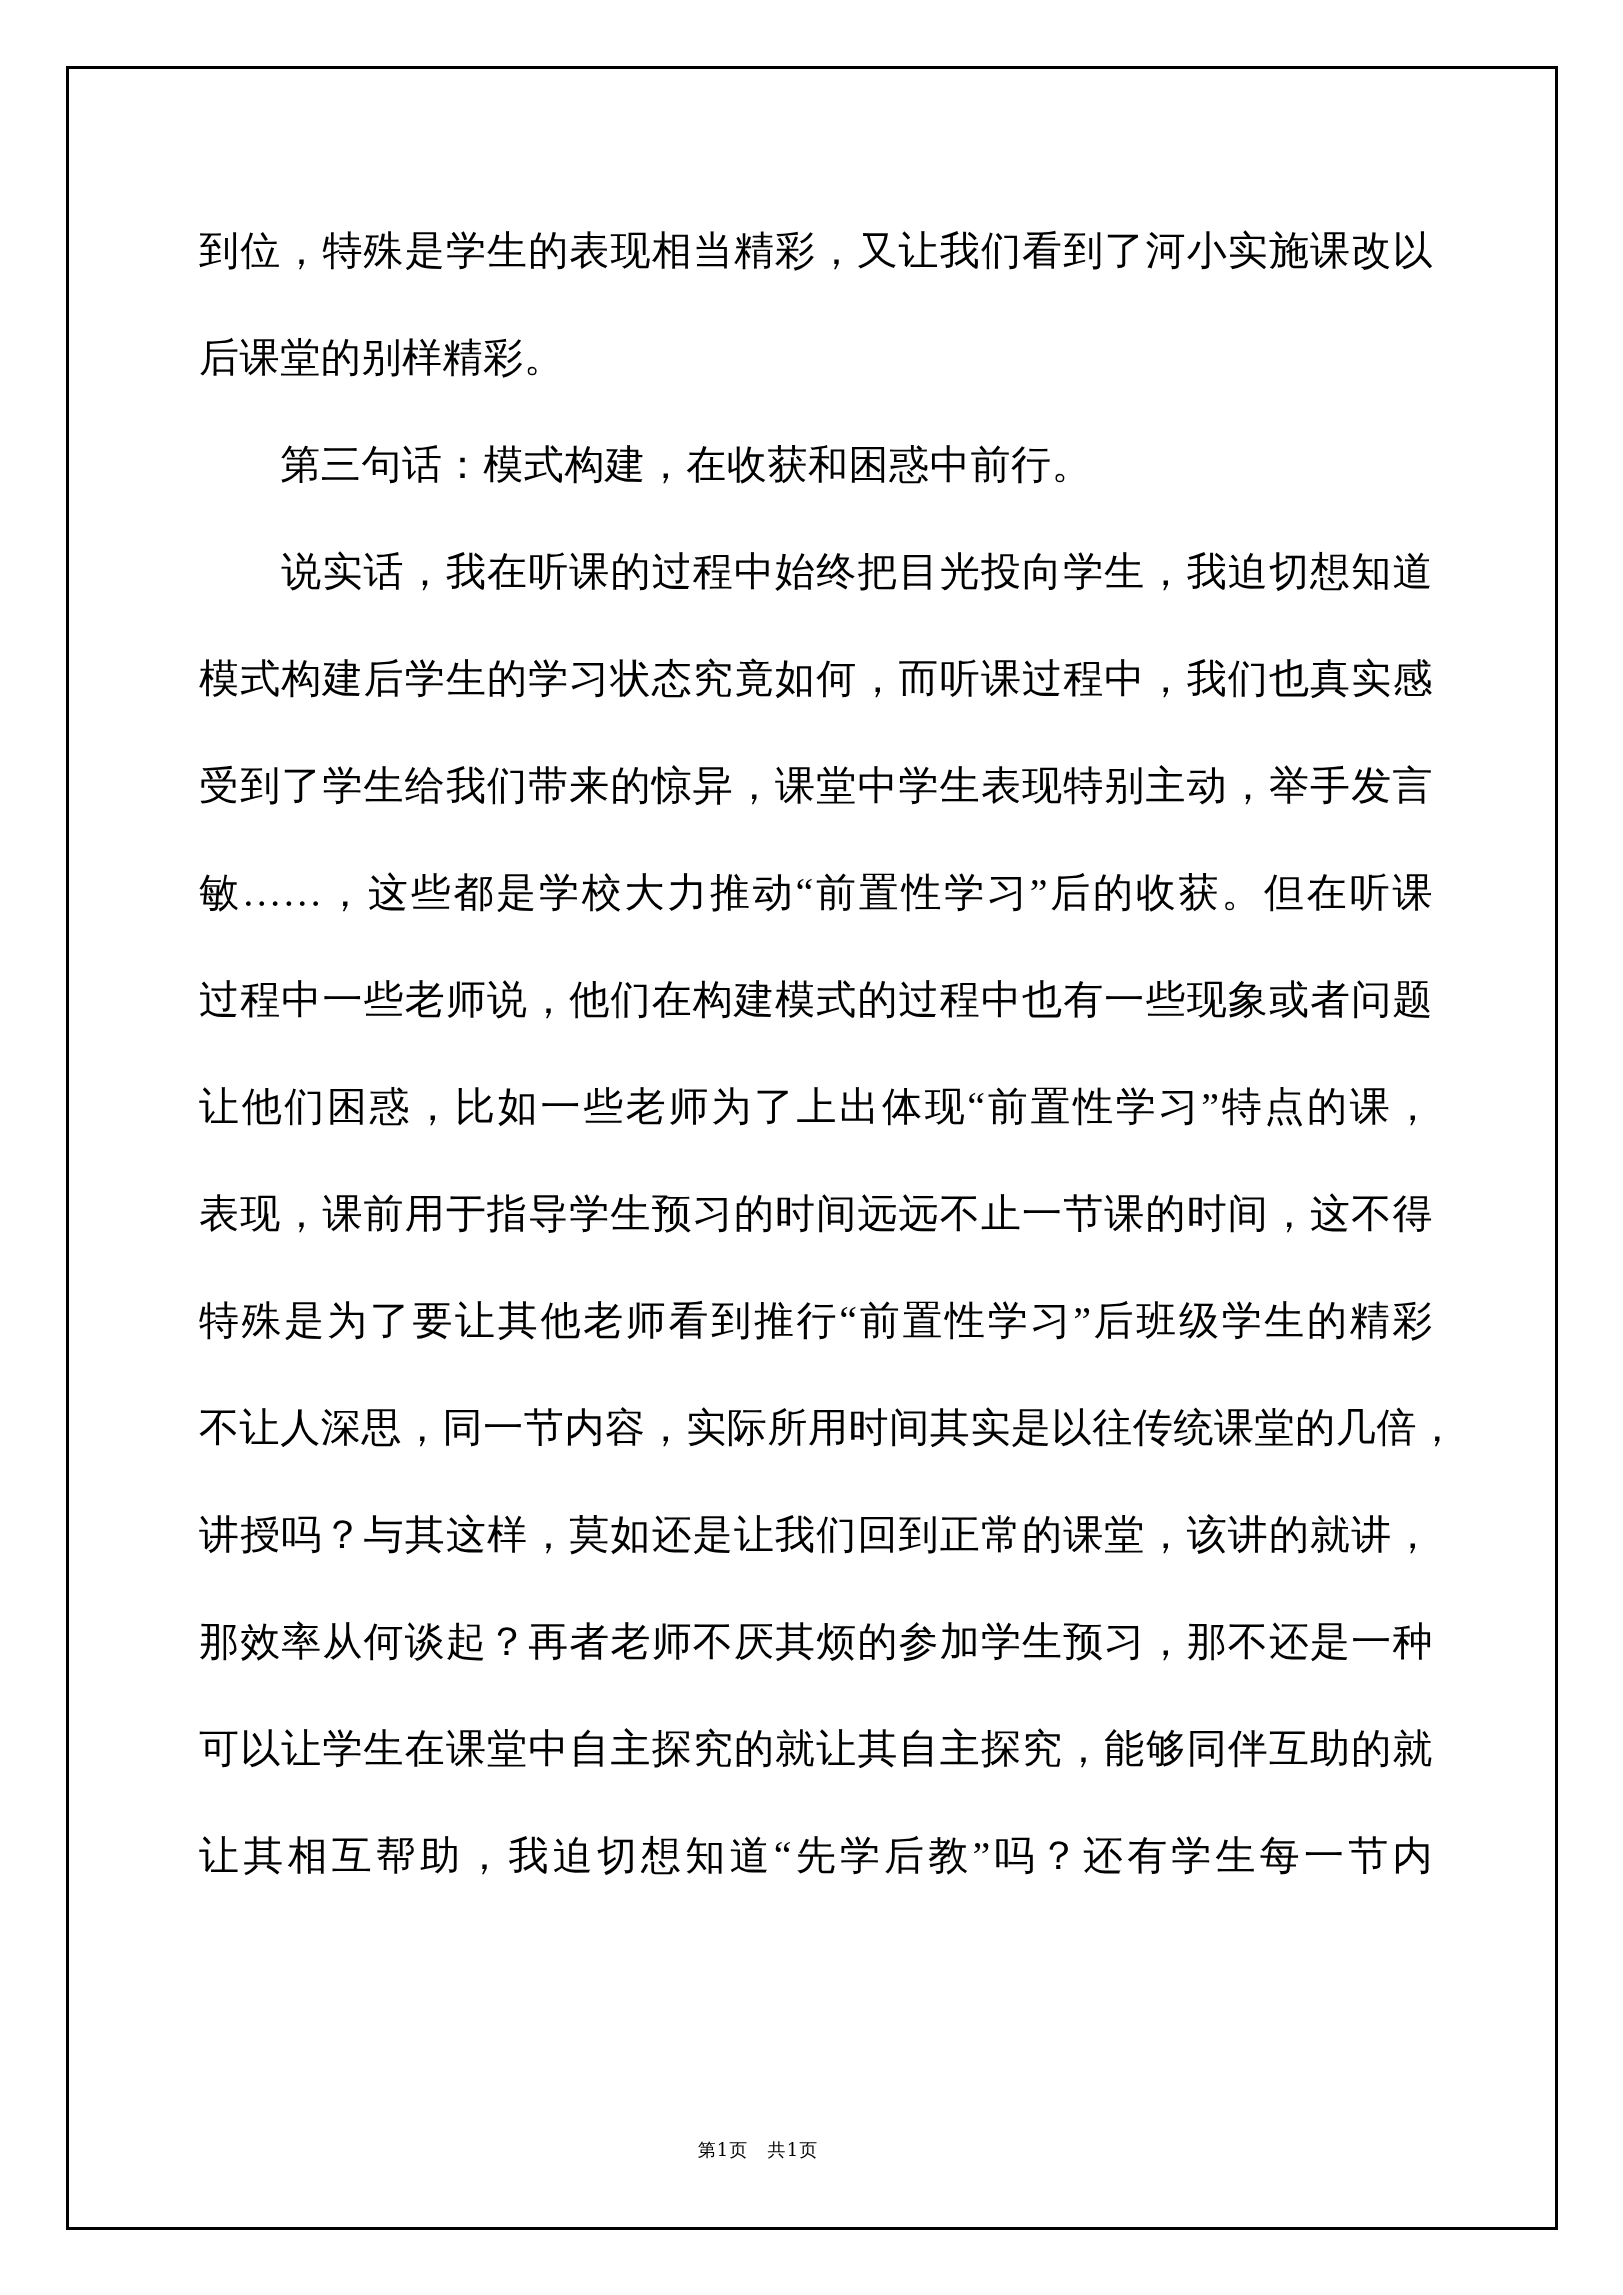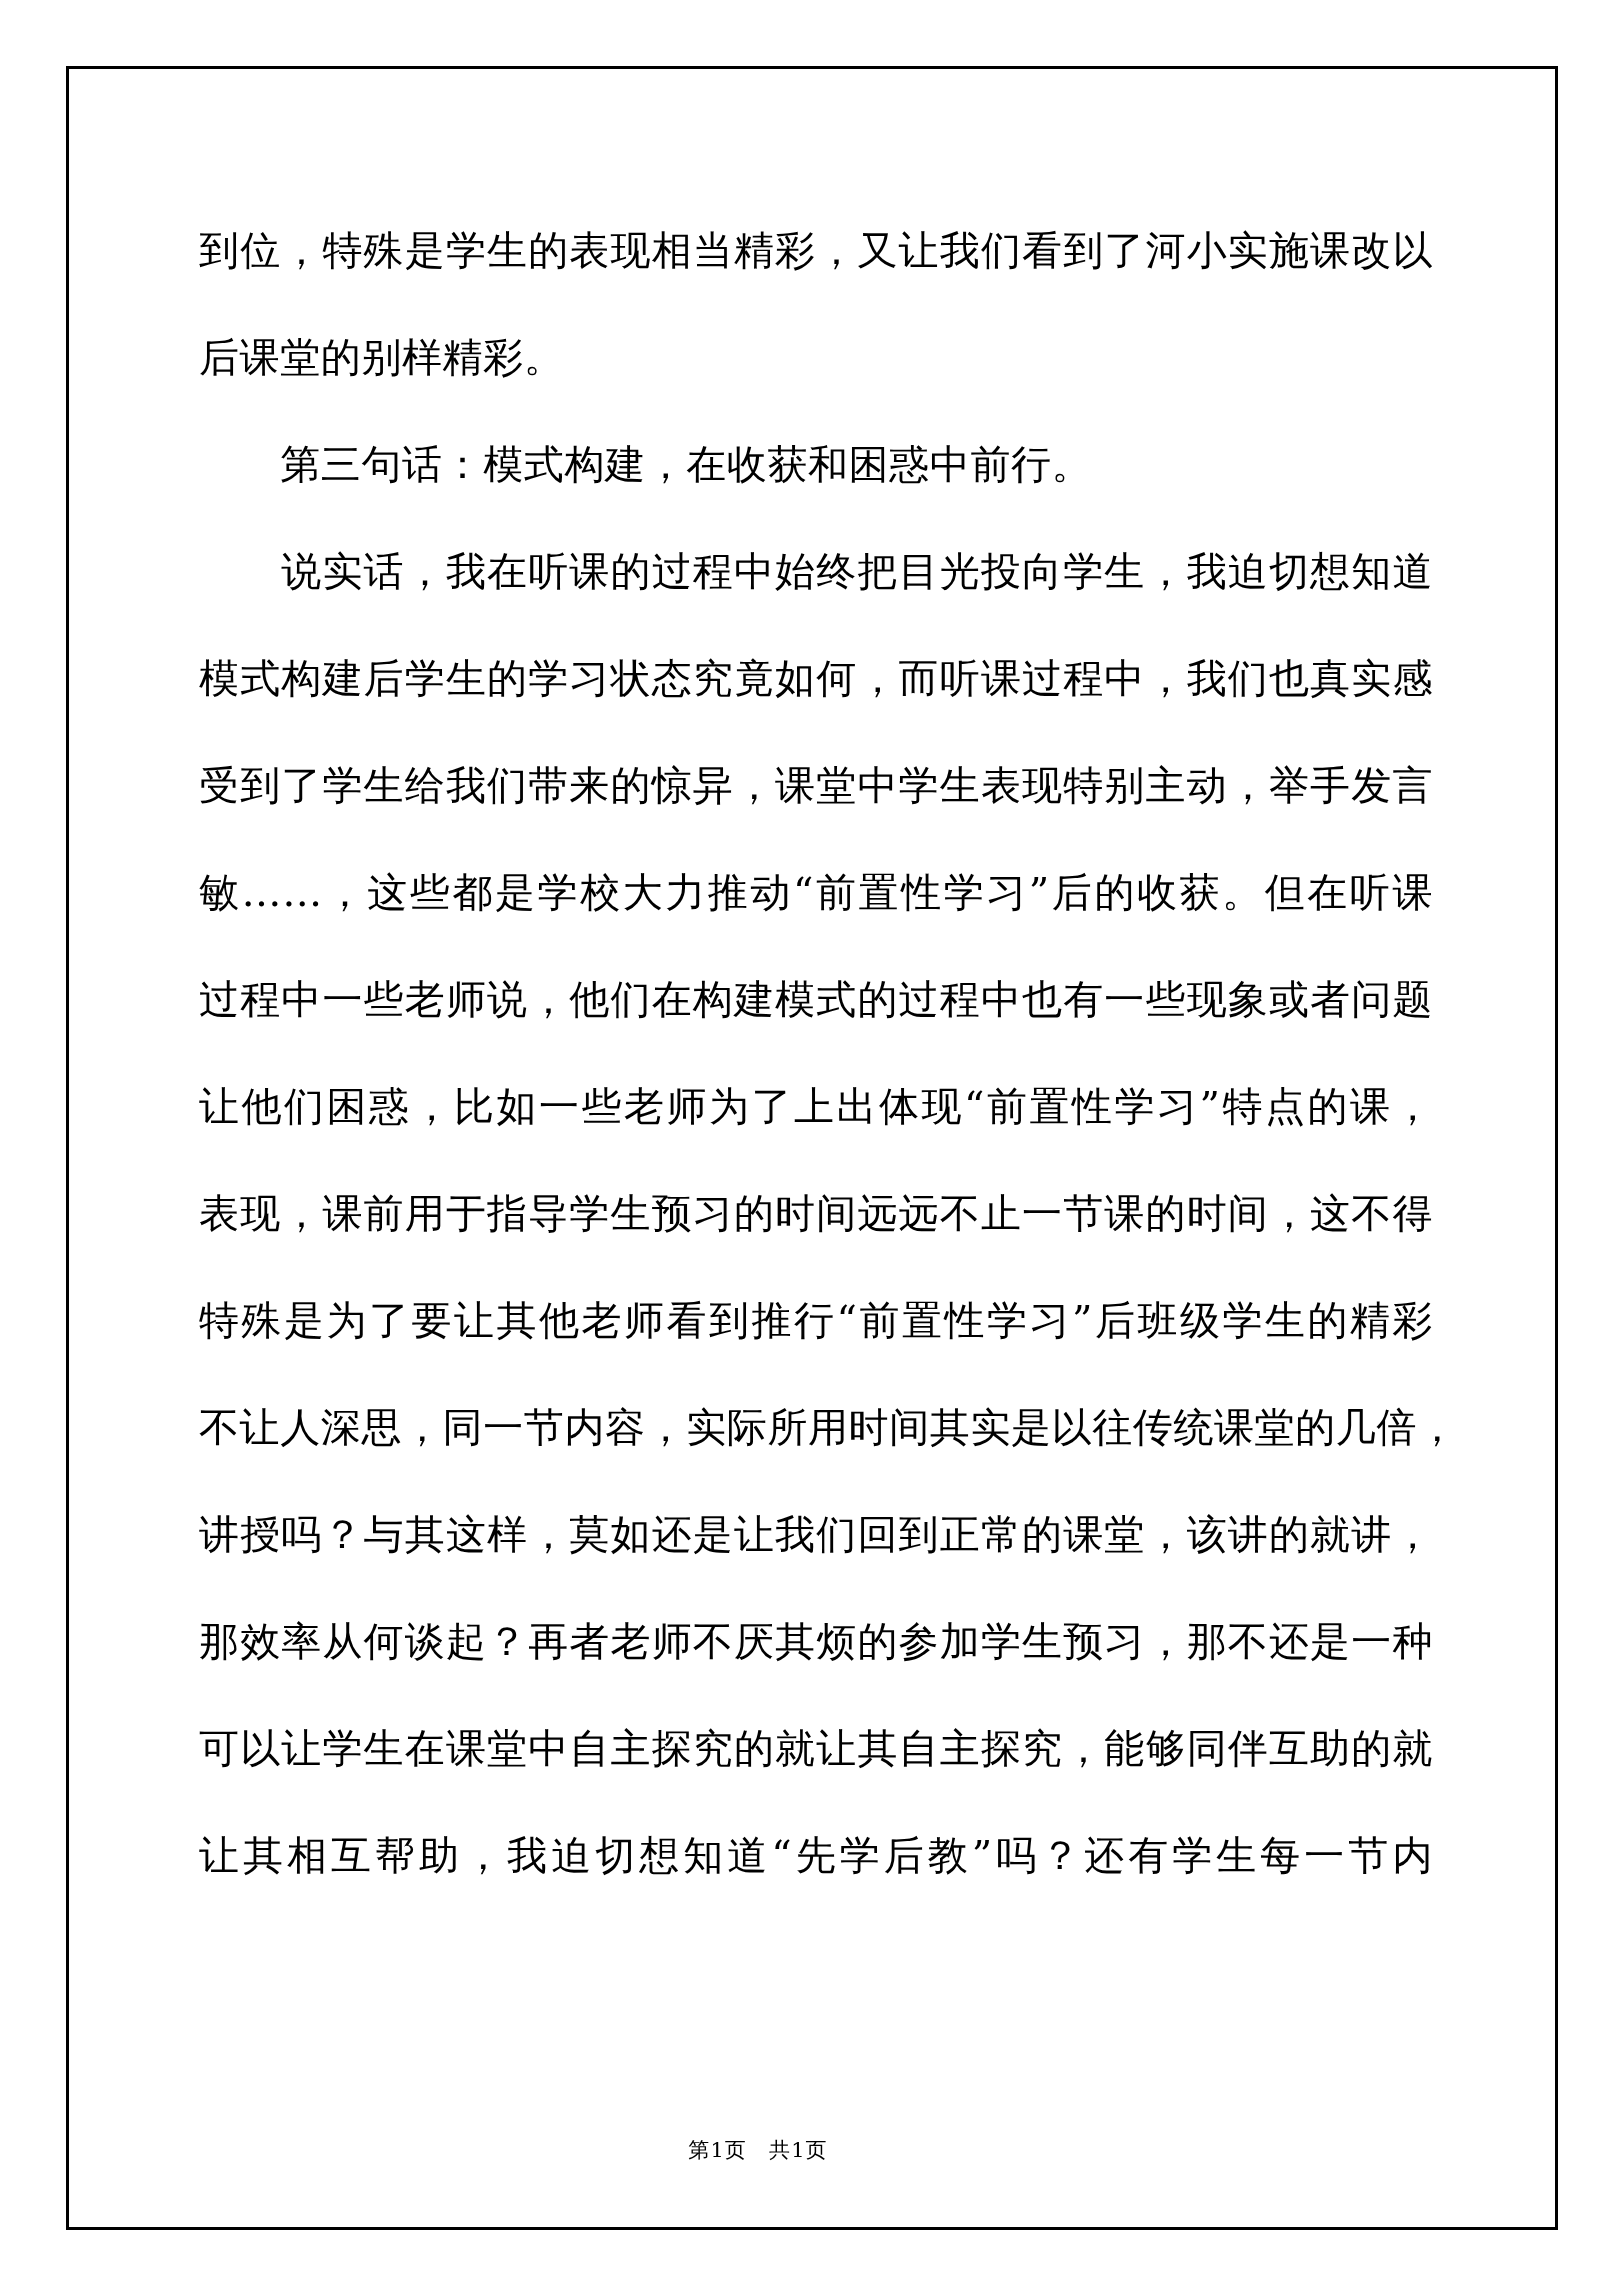--- a/index.html
+++ b/index.html
@@ -22,20 +22,21 @@
     width: 1492px;
     height: 2164px;
     border: 3.4px solid #000000;
     box-sizing: border-box;
   }
   .text-block {
     position: absolute;
     left: 199px;
     top: 197px;
     width: 1234px;
+    font-family: Liberation Serif, serif;
   }
   .line {
     height: 107px;
     line-height: 107px;
     font-size: 40px;
     letter-spacing: 0.6px;
     white-space: nowrap;
     color: #000000;
   }
   .fill {
@@ -43,21 +44,21 @@
     text-align-last: justify;
   }
   .footer {
     position: absolute;
     left: 66px;
     top: 2133px;
     width: 1384px;
     height: 34px;
     line-height: 34px;
     text-align: center;
-    font-size: 21px;
+    font-size: 18px;
     letter-spacing: 1.1px;
     color: #000000;
   }
 </style>
 </head>
 <body>
 
 <div class="page">
   <div class="page-border"></div>
 

